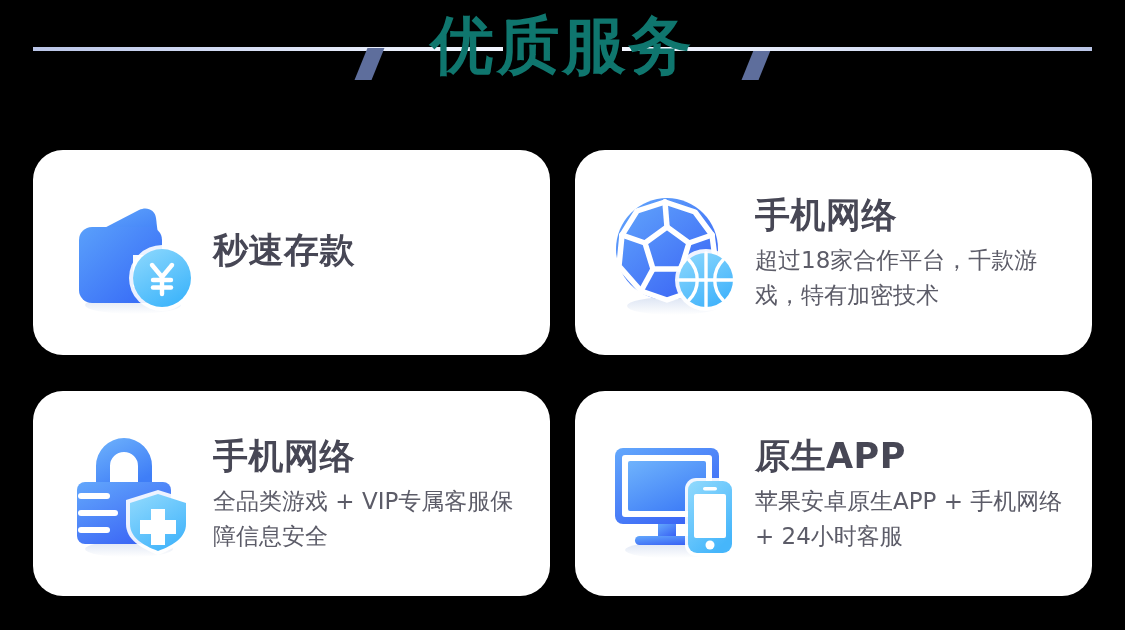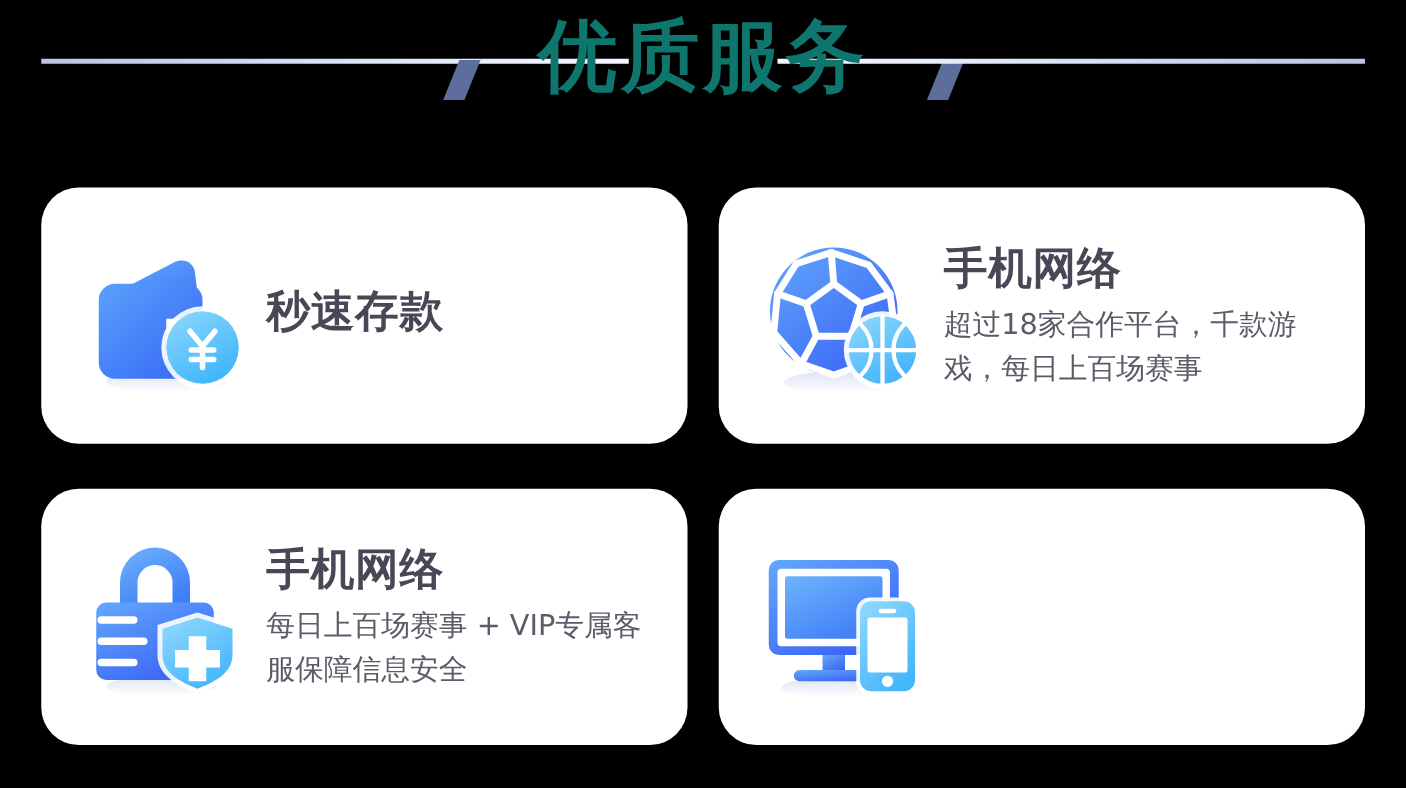--- a/index.html
+++ b/index.html
@@ -250,21 +250,21 @@
           <g fill="none" stroke="#ffffff" stroke-width="3.4" stroke-linecap="round">
             <path d="M101 70 V124"></path>
             <path d="M74 97 H128"></path>
             <path d="M84 77 C95 88 95 106 84 117"></path>
             <path d="M118 77 C107 88 107 106 118 117"></path>
           </g>
         </svg>
       </div>
       <div class="card-text">
         <div class="card-title">手机网络</div>
-        <div class="card-desc">超过18家合作平台，千款游戏，每日上百场赛事</div>
+        <div class="card-desc">超过18家合作平台，千款游戏，特有加密技术</div>
       </div>
     </div>
 
     <div class="card c3">
       <div class="card-icon">
         <svg class="icon-svg" viewBox="0 0 140 140" xmlns="http://www.w3.org/2000/svg">
           <defs>
             <linearGradient id="lockBodyGrad" x1="0" y1="0" x2="0.7" y2="1">
               <stop offset="0%" stop-color="#63a8fc"></stop>
               <stop offset="100%" stop-color="#3a64f5"></stop>
@@ -290,21 +290,21 @@
             <path d="M18 89 H52"></path>
             <path d="M18 106 H44"></path>
           </g>
           <path d="M95 66 L127 76 V100 C127 115 113 124 95 131 C77 124 63 115 63 100 V76 Z" fill="#ffffff" opacity="0.9"></path>
           <path d="M95 70 L123 79 V100 C123 113 111 121 95 127 C79 121 67 113 67 100 V79 Z" fill="url(#shieldGrad)"></path>
           <path d="M88 85 h14 v11 h11 v14 h-11 v11 h-14 v-11 h-11 v-14 h11 z" fill="#ffffff"></path>
         </svg>
       </div>
       <div class="card-text">
         <div class="card-title">手机网络</div>
-        <div class="card-desc">每日上百场赛事 + VIP专属客服保障信息安全</div>
+        <div class="card-desc">全品类游戏 + VIP专属客服保障信息安全</div>
       </div>
     </div>
 
     <div class="card c4">
       <div class="card-icon">
         <svg class="icon-svg" viewBox="0 0 140 140" xmlns="http://www.w3.org/2000/svg">
           <defs>
             <linearGradient id="monGrad" x1="0" y1="0" x2="0.7" y2="1">
               <stop offset="0%" stop-color="#63a8fc"></stop>
               <stop offset="100%" stop-color="#3a64f5"></stop>
@@ -328,16 +328,20 @@
           <rect x="23" y="37" width="78" height="50" rx="2" fill="url(#screenGrad)"></rect>
           <rect x="53" y="100" width="18" height="14" fill="url(#monGrad)"></rect>
           <rect x="30" y="112" width="64" height="9" rx="4.5" fill="url(#monGrad)"></rect>
           <rect x="80" y="54" width="50" height="78" rx="11" fill="#ffffff" opacity="0.92"></rect>
           <rect x="83" y="57" width="44" height="72" rx="9" fill="url(#phoneGrad)"></rect>
           <rect x="89" y="70" width="32" height="44" rx="2" fill="#ffffff"></rect>
           <rect x="98" y="63" width="14" height="3.5" rx="1.75" fill="#ffffff"></rect>
           <circle cx="105" cy="121" r="4.5" fill="#ffffff"></circle>
         </svg>
       </div>
+      <div class="card-text">
+        <div class="card-title">原生APP</div>
+        <div class="card-desc">苹果安卓原生APP + 手机网络 + 24小时客服</div>
+      </div>
     </div>
 
   </div>
 </div>
 
 </body></html>

